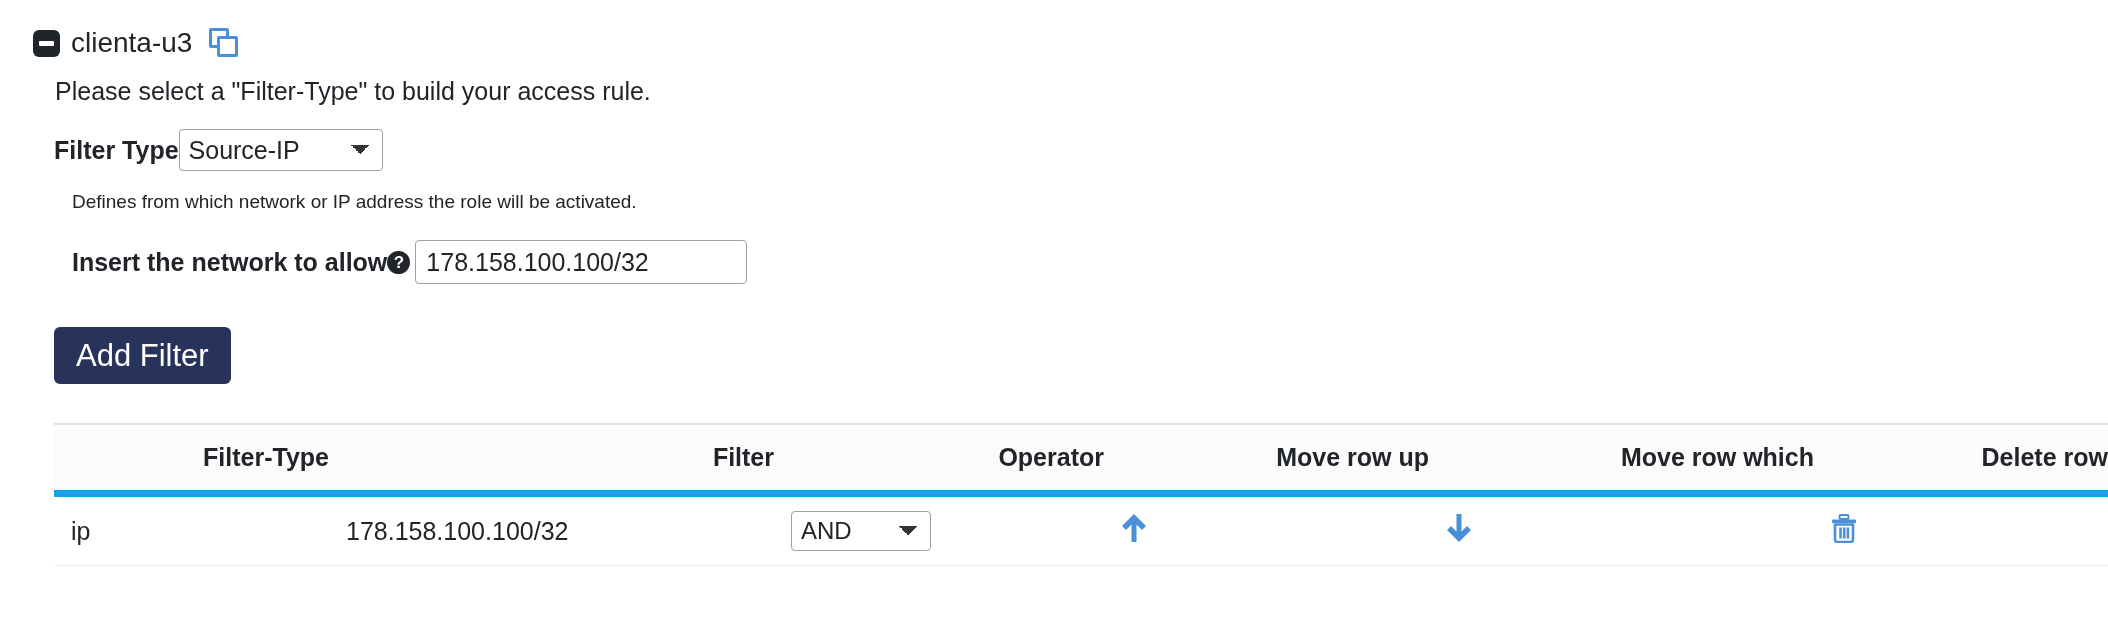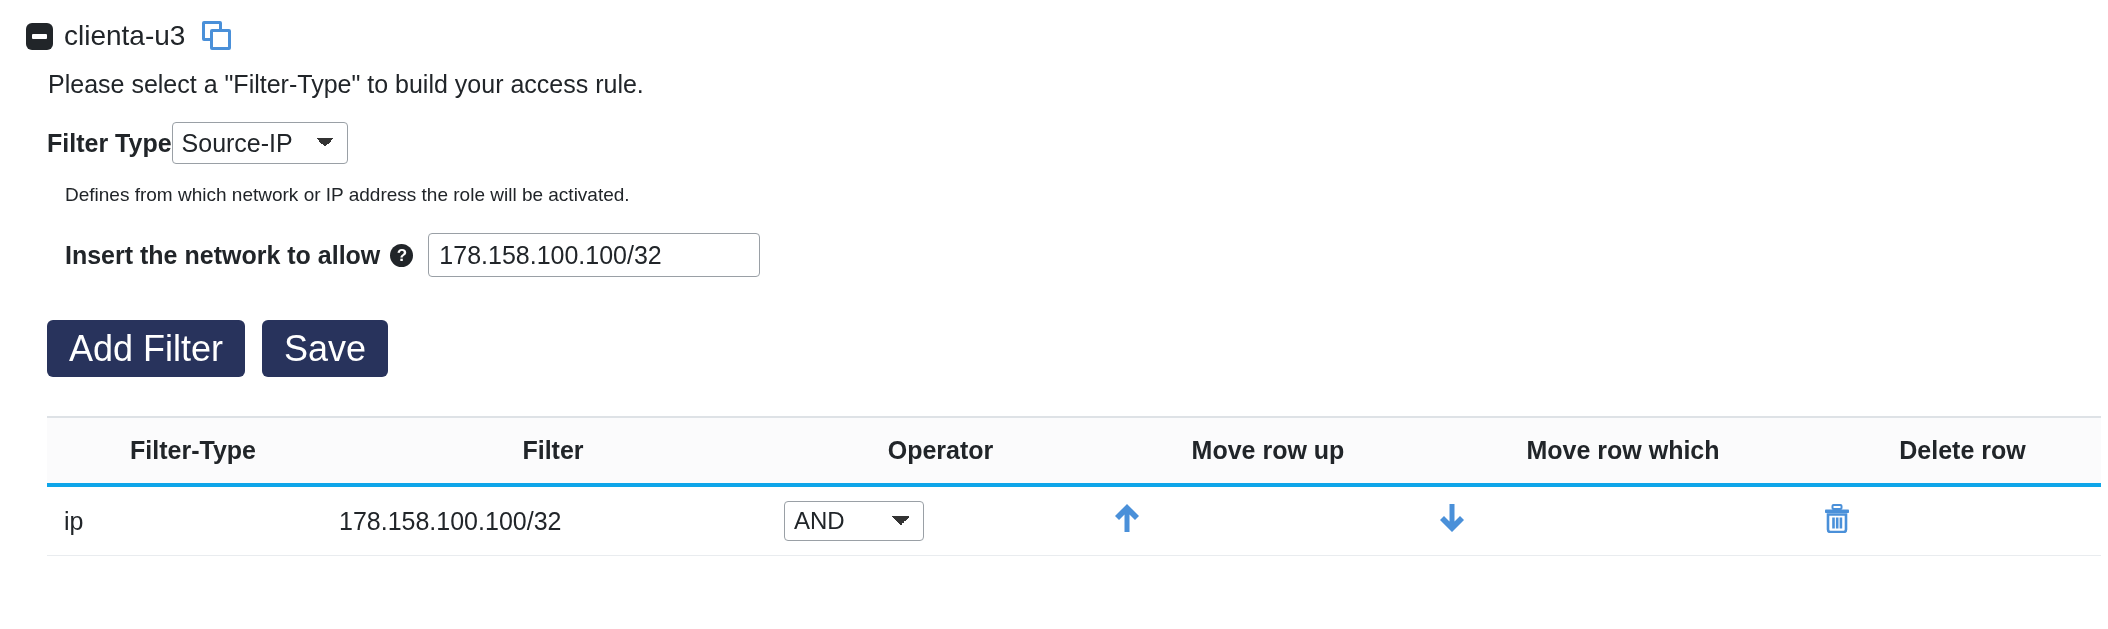--- a/index.html
+++ b/index.html
@@ -15,21 +15,21 @@
     font-family: "Liberation Sans", sans-serif;
     color: #212529;
     font-size: 25px;
     -webkit-font-smoothing: antialiased;
   }
 
   .page {
     position: relative;
     width: 2108px;
     height: 629px;
-    padding: 0;
+    padding: 7px;
   }
 
   
   .node-header {
     display: flex;
     align-items: center;
     gap: 11px;
     padding: 16px 0 0 26px;
     height: 56px;
   }
@@ -124,37 +124,36 @@
     background-image:
       linear-gradient(45deg, transparent 50%, #333 50%),
       linear-gradient(135deg, #333 50%, transparent 50%);
     background-position:
       calc(100% - 22px) calc(50% - 1px),
       calc(100% - 13px) calc(50% - 1px);
     background-size: 9px 9px, 9px 9px;
     background-repeat: no-repeat;
     cursor: pointer;
   }
-  select.filter-type-select { width: 176px; }
+  select.filter-type-select { width: 204px; }
   select.operator-select { width: 140px; height: 40px; font-size: 24px; }
 
   .definition-text {
     font-size: 19px;
     color: #212529;
     margin-top: 19px;
     padding-left: 17px;
     line-height: 1.25;
   }
 
   .network-row {
     display: flex;
     align-items: center;
     margin-top: 26px;
     padding-left: 17px;
-    gap: 10px;
   }
   .network-label {
     font-weight: bold;
     font-size: 25px;
     color: #212529;
     white-space: nowrap;
   }
   .help-icon {
     width: 23px;
     height: 23px;
@@ -186,21 +185,21 @@
   }
 
   .button-row {
     display: flex;
     gap: 17px;
     margin-top: 43px;
     margin-left: -1px;
   }
   button.btn {
     font-family: "Liberation Sans", sans-serif;
-    font-size: 36px;
+    font-size: 31px;
     color: #ffffff;
     background: #28335c;
     border: none;
     border-radius: 6px;
     padding: 0 22px;
     height: 57px;
     cursor: pointer;
     line-height: 1;
     white-space: nowrap;
   }
@@ -209,27 +208,27 @@
 
   
   table.filters-table {
     width: 2054px;
     border-collapse: collapse;
     margin-top: 39px;
     margin-left: -1px;
     table-layout: fixed;
   }
   table.filters-table thead th {
-    text-align: center;
+    text-align: right;
     font-size: 25px;
     font-weight: bold;
     color: #212529;
     padding: 18px 0 18px 17px;
     border-top: 2px solid #dee2e6;
-    border-bottom: 4px solid #0ea5e9;
+    border-bottom: 7px solid #0ea5e9;
     background: #fbfbfc;
   }
   table.filters-table tbody td {
     font-size: 25px;
     color: #212529;
     padding: 14px 0 14px 17px;
     border-bottom: 1px solid #e9ecef;
     vertical-align: middle;
     height: 66px;
   }
@@ -282,21 +281,20 @@
     <div class="definition-text">Defines from which network or IP address the role will be activated.</div>
 
     <div class="network-row">
       <span class="network-label">Insert the network to allow</span>
       <span class="help-icon">?</span>
       <input class="network-input" type="text" value="178.158.100.100/32" style="">
     </div>
 
     <div class="button-row">
       <button class="btn add-filter">Add Filter</button>
-      <button class="btn save">Save</button>
     </div>
 
     <table class="filters-table">
       <colgroup>
         <col class="col-filtertype">
         <col class="col-value">
         <col class="col-operator">
         <col class="col-moveup">
         <col class="col-movedown">
         <col class="col-delete">

